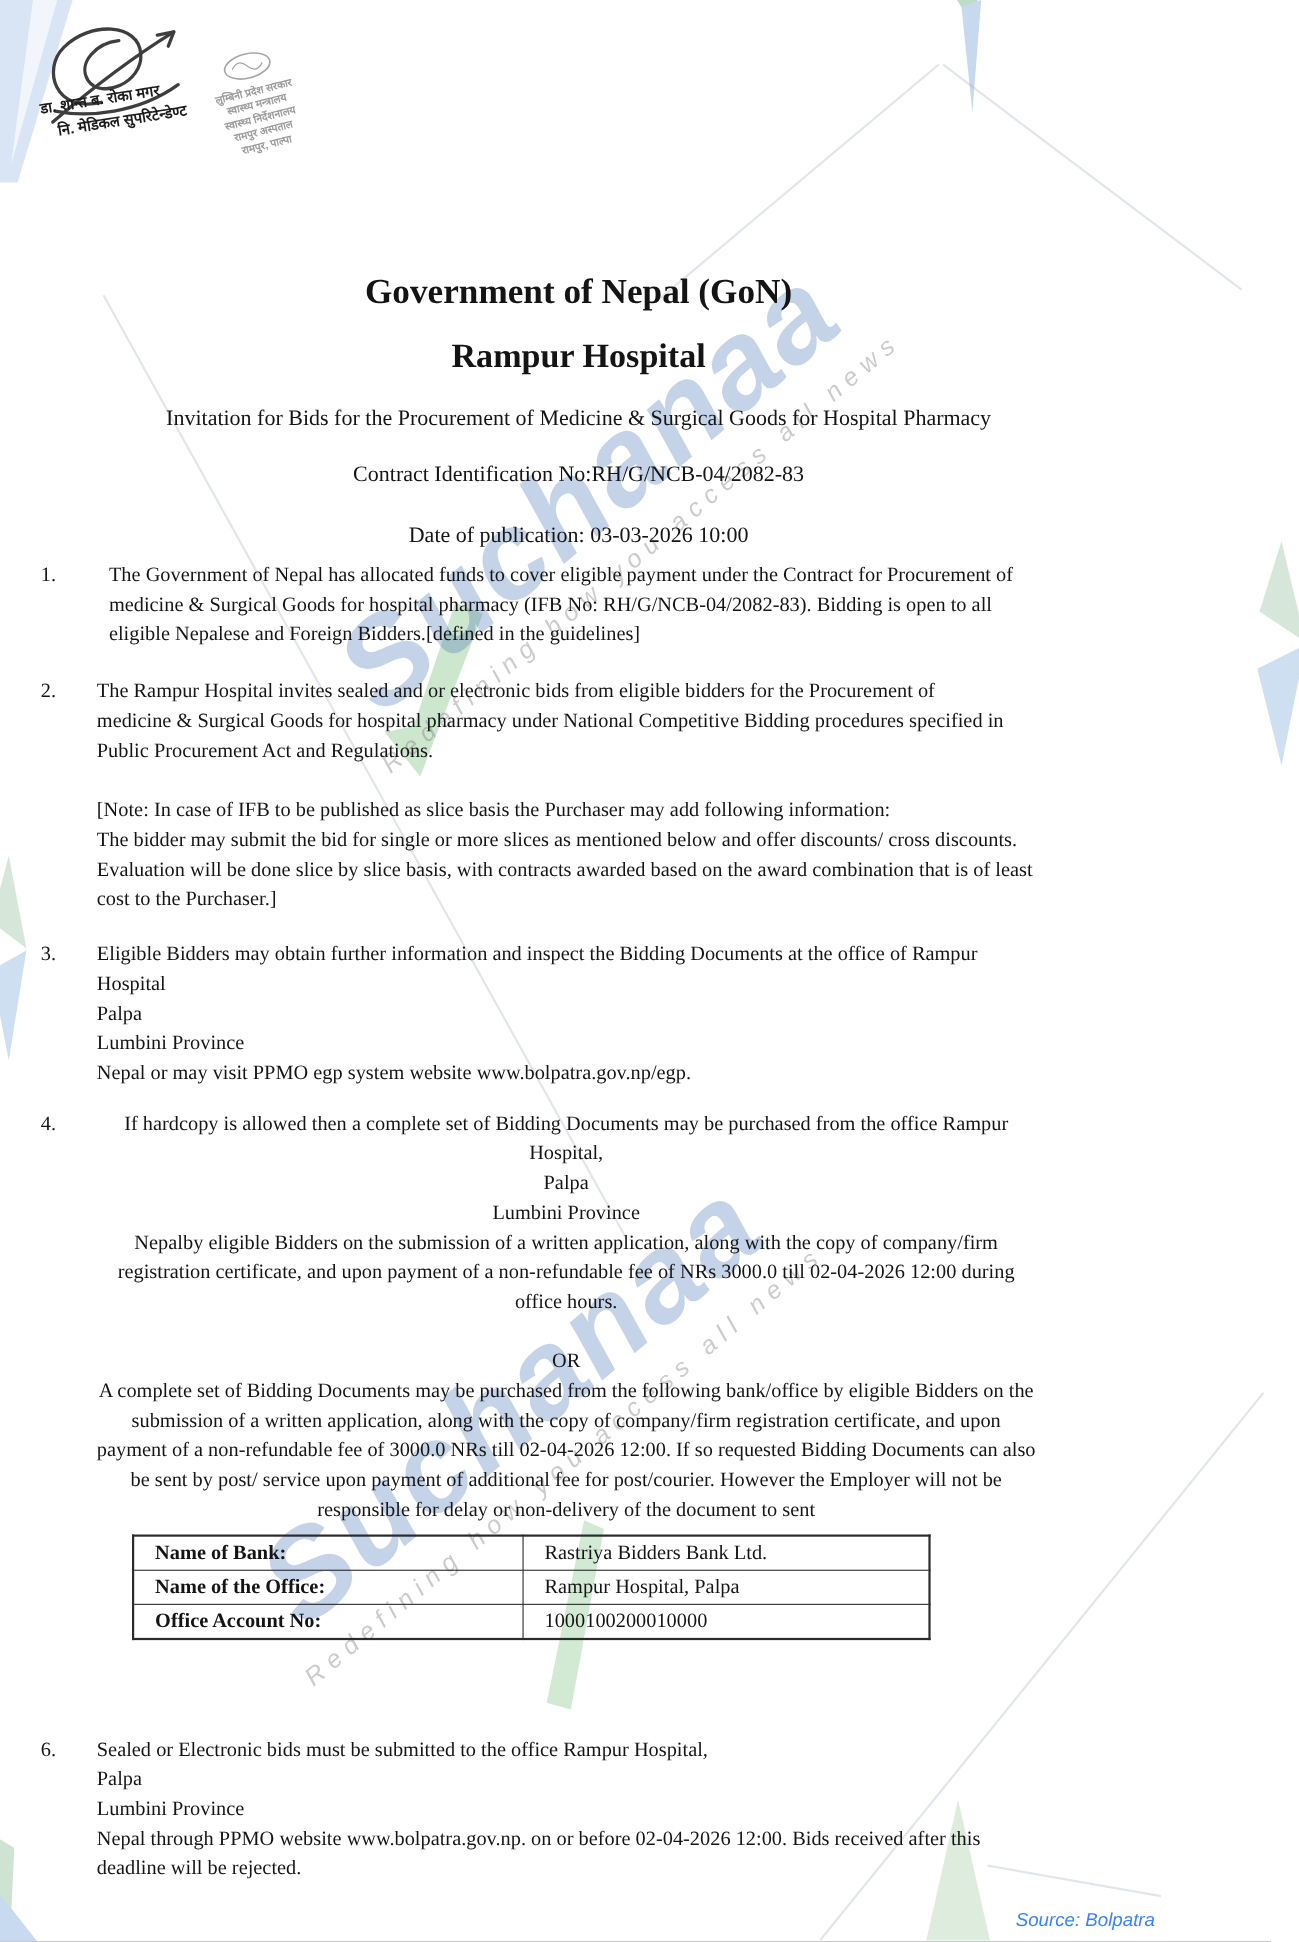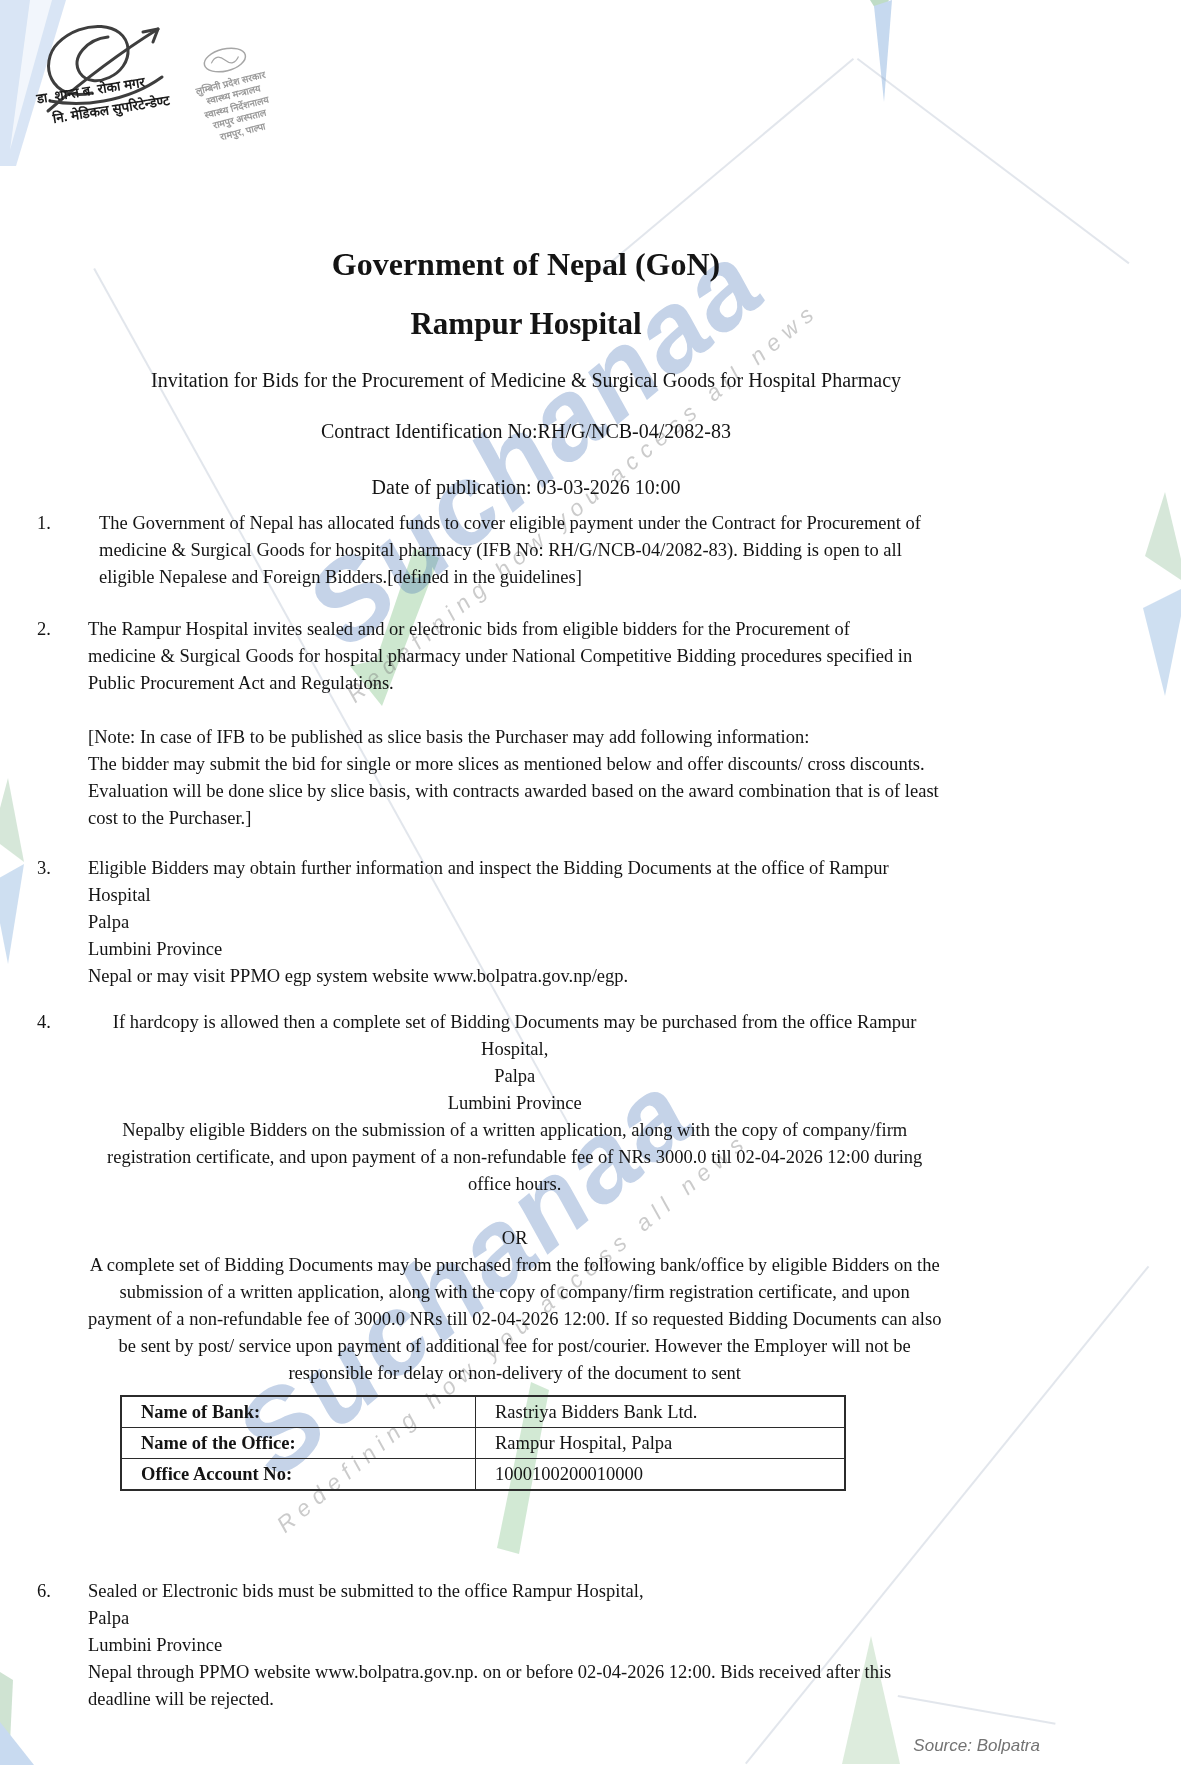--- a/index.html
+++ b/index.html
@@ -27,22 +27,22 @@
   .t1{font-size:32px;font-weight:bold;}
   .t2{font-size:31px;font-weight:bold;}
   .t3{font-size:20px;}
   .item-num{position:absolute;left:37px;font-size:18.5px;line-height:27px;}
   .item-body{position:absolute;left:88px;font-size:18.5px;line-height:27px;white-space:pre;}
   table.bank{position:absolute;left:120px;top:1395px;z-index:2;border-collapse:collapse;
              border:2px solid #2b2b2b;background:transparent;}
   table.bank td{border:1.6px solid #2b2b2b;height:30px;font-size:18.5px;padding:0 19px;}
   td.lbl{font-weight:bold;width:315px;}
   td.val{width:330px;padding-left:8px;}
-  .src{position:absolute;z-index:2;right:141px;top:1736px;font-family:"Liberation Sans",sans-serif;
-       font-style:italic;font-size:17px;color:#737373;}
+  .src{position:absolute;z-index:2;right:131px;top:1736px;font-family:"Liberation Sans",sans-serif;
+       font-style:italic;font-size:17px;color:#3b82f6;}
 </style>
 </head>
 <body>
 
 <div class="page">
 
   <svg class="deco" style="left:0;top:0" width="80" height="170">
     <polygon points="0,0 66,0 16,166 0,166" fill="#ccdcf1" opacity="0.75"></polygon>
     <polygon points="30,0 52,0 10,150" fill="#ffffff" opacity="0.65"></polygon>
   </svg>

